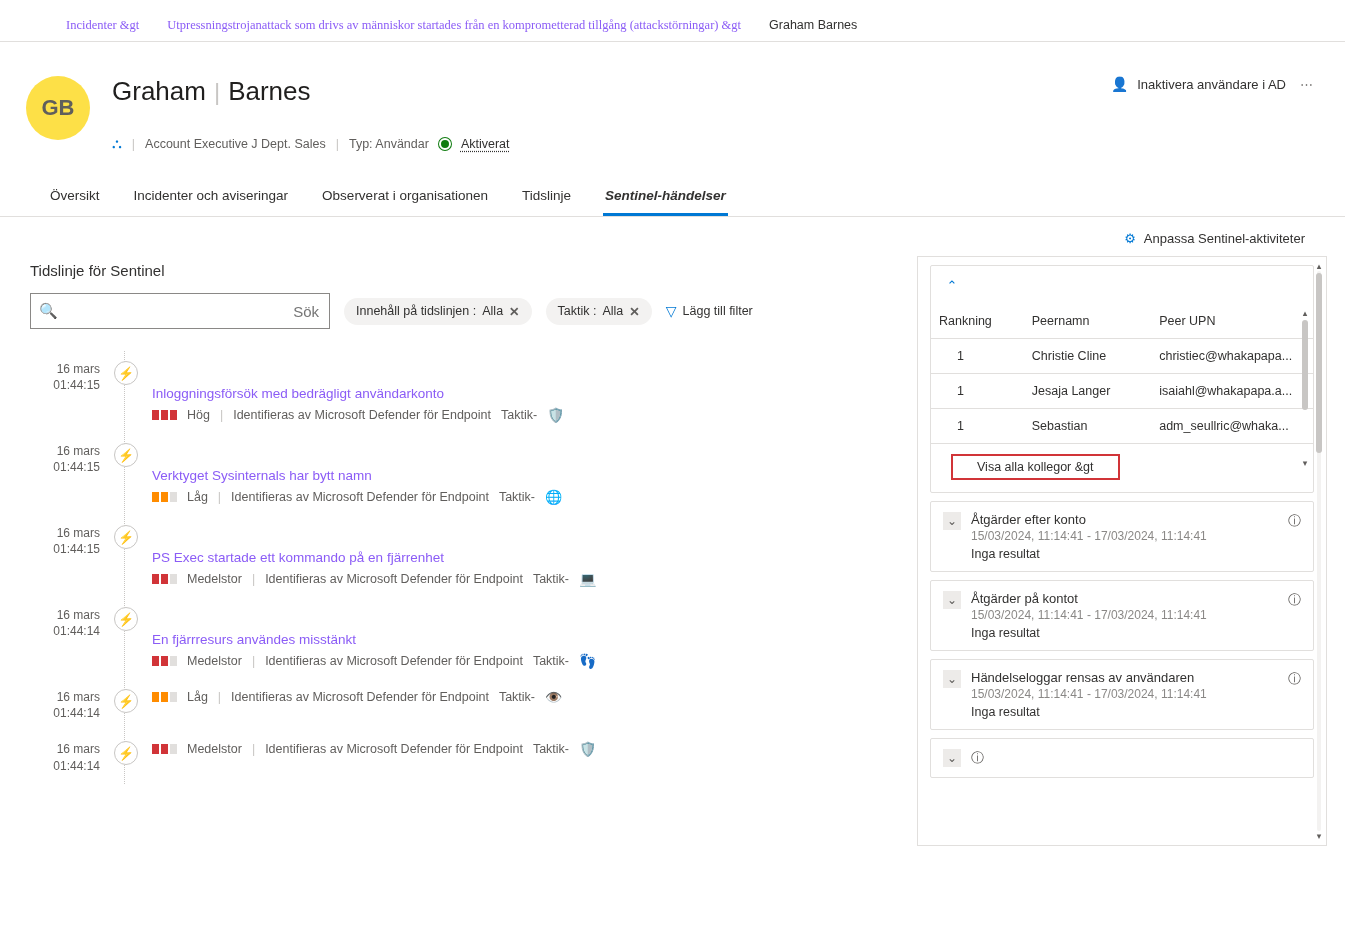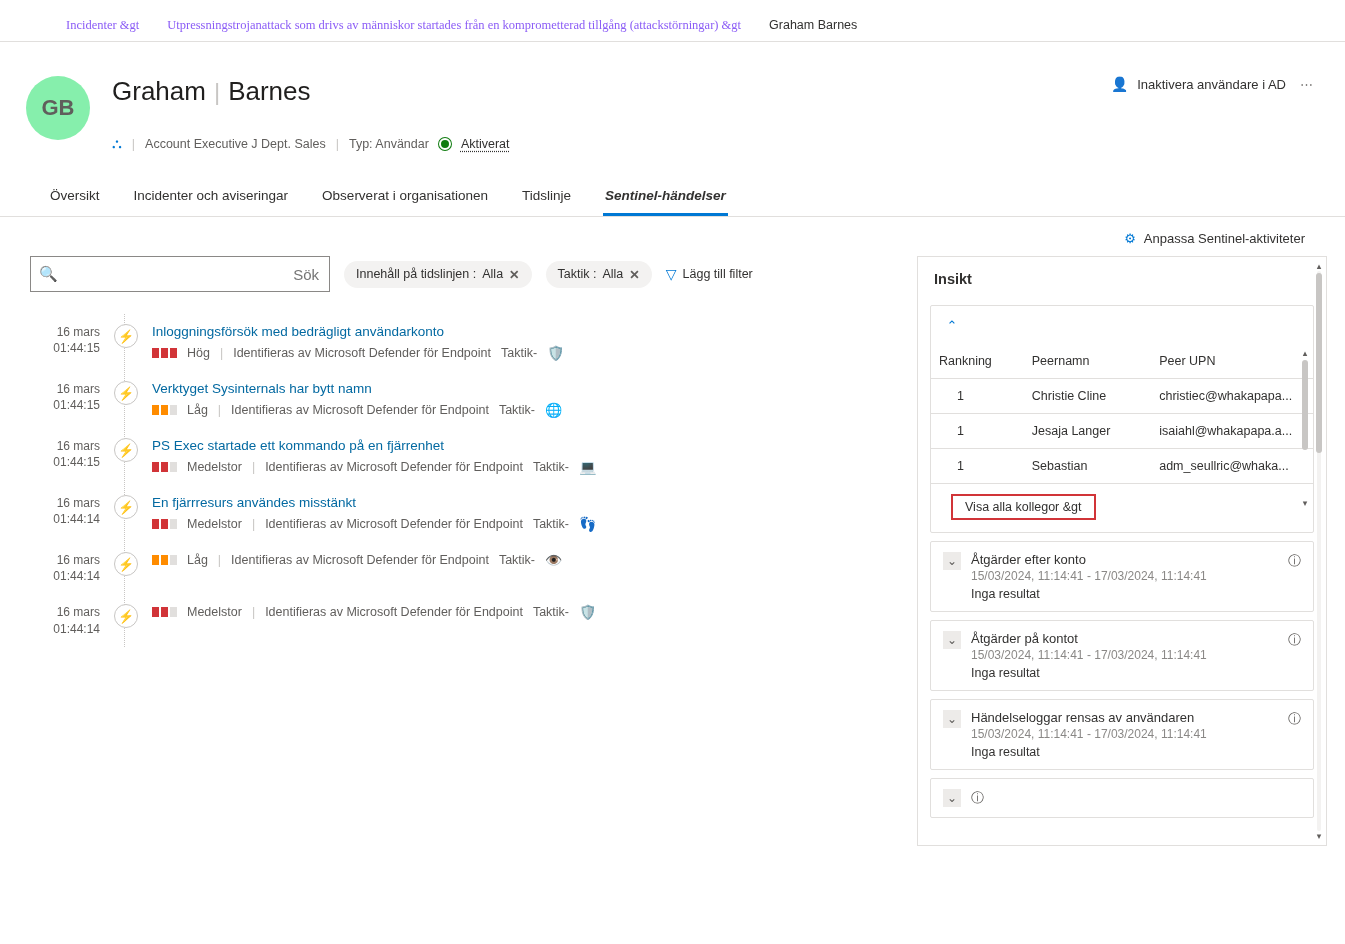--- a/index.html
+++ b/index.html
@@ -36,21 +36,21 @@
   .head-wrap{
     padding:34px 26px 0 26px;
   }
   .head-row{
     display:flex;
     align-items:flex-start;
     gap:22px;
   }
   .avatar{
     width:64px;height:64px;border-radius:50%;
-    background:#86efac;color:#605e5c;
+    background:#fde047;color:#605e5c;
     display:flex;align-items:center;justify-content:center;
     font-size:22px;font-weight:600;
   }
   .head-main{flex:1;}
   .title-line{
     display:flex;align-items:center;gap:8px;
     font-size:26px;font-weight:400;color:#201f1e;
     margin-bottom:28px;
   }
   .title-line .first{font-weight:400;}
@@ -149,21 +149,21 @@
   .tl-node{
     width:28px;display:flex;align-items:flex-start;justify-content:center;
     position:relative;z-index:1;
   }
   .node-circle{
     width:24px;height:24px;border-radius:50%;border:1px solid #c8c6c4;
     background:#fff;display:flex;align-items:center;justify-content:center;
     color:#605e5c;font-size:13px;
   }
   .tl-body{flex:1;min-width:0;}
-  .tl-title{font-size:13.5px;color:#0369a1;margin-bottom:6px;}
+  .tl-title{font-size:13.5px;color:#8b5cf6;margin-bottom:6px;margin-top:25px;}
   .tl-meta{
     display:flex;align-items:center;gap:10px;font-size:12.5px;color:#605e5c;
   }
   .sev{display:inline-flex;gap:2px;}
   .sev span{width:7px;height:10px;background:var(--sev-empty);display:inline-block;}
   .sev.high span:nth-child(1),.sev.high span:nth-child(2),.sev.high span:nth-child(3){background:var(--red);}
   .sev.med span:nth-child(1),.sev.med span:nth-child(2){background:var(--red);}
   .sev.low span:nth-child(1),.sev.low span:nth-child(2){background:var(--orange);}
   .tl-meta .glyph{font-size:14px;}
   
@@ -197,21 +197,21 @@
     text-align:left;color:#323130;font-weight:400;
     padding:10px 8px;border-bottom:1px solid var(--border);
   }
   .peer-table td{
     padding:10px 8px;border-bottom:1px solid var(--border);color:#323130;
     white-space:nowrap;overflow:hidden;text-overflow:ellipsis;max-width:120px;
   }
   .peer-table td:first-child{padding-left:26px;}
   .show-all{
     display:inline-block;margin:10px 12px 12px 20px;
-    padding:4px 12px;border:2px solid #d13438;color:#323130;font-size:12.5px;
+    padding:4px 24px;border:2px solid #d13438;color:#323130;font-size:12.5px;
   }
   .no-result{font-size:12.5px;color:#323130;margin-top:4px;}
   .closed-square{
     width:18px;height:18px;background:#edebe9;
     display:flex;align-items:center;justify-content:center;
     color:#605e5c;font-size:12px;
   }
   
   .vscroll{
     position:absolute;right:2px;top:4px;bottom:4px;width:10px;
@@ -272,20 +272,21 @@
 </div>
 
 <div class="toolbar-right">
   <span class="gear">⚙</span>
   <span>Anpassa Sentinel-aktiviteter</span>
 </div>
 
 <div class="content">
 
   <div class="timeline-col">
+    <div class="section-title">Tidslinje för Sentinel</div>
 
     <div class="filter-row">
       <div class="search">
         <span class="sico">🔍</span>
         <input type="text" placeholder="Sök" style="">
       </div>
       <span class="pill">
         <span>Innehåll på tidslinjen :</span>
         <span>Alla</span>
         <span class="x">✕</span>
@@ -424,21 +425,20 @@
               <span>Taktik-</span>
               <span class="glyph">🛡️</span>
             </div>
           </div>
         </div>
       </div>
   </div>
 
   <div class="insight-col">
     <div class="insight-scroll">
-      <div class="insight-title">Insikt</div>
 
       <div class="card" style="position:relative;">
         <div class="card-head">
           <span class="chev">⌃</span>
         </div>
         <table class="peer-table">
           <thead>
             <tr>
               <th>Rankning</th>
               <th>Peernamn</th>

